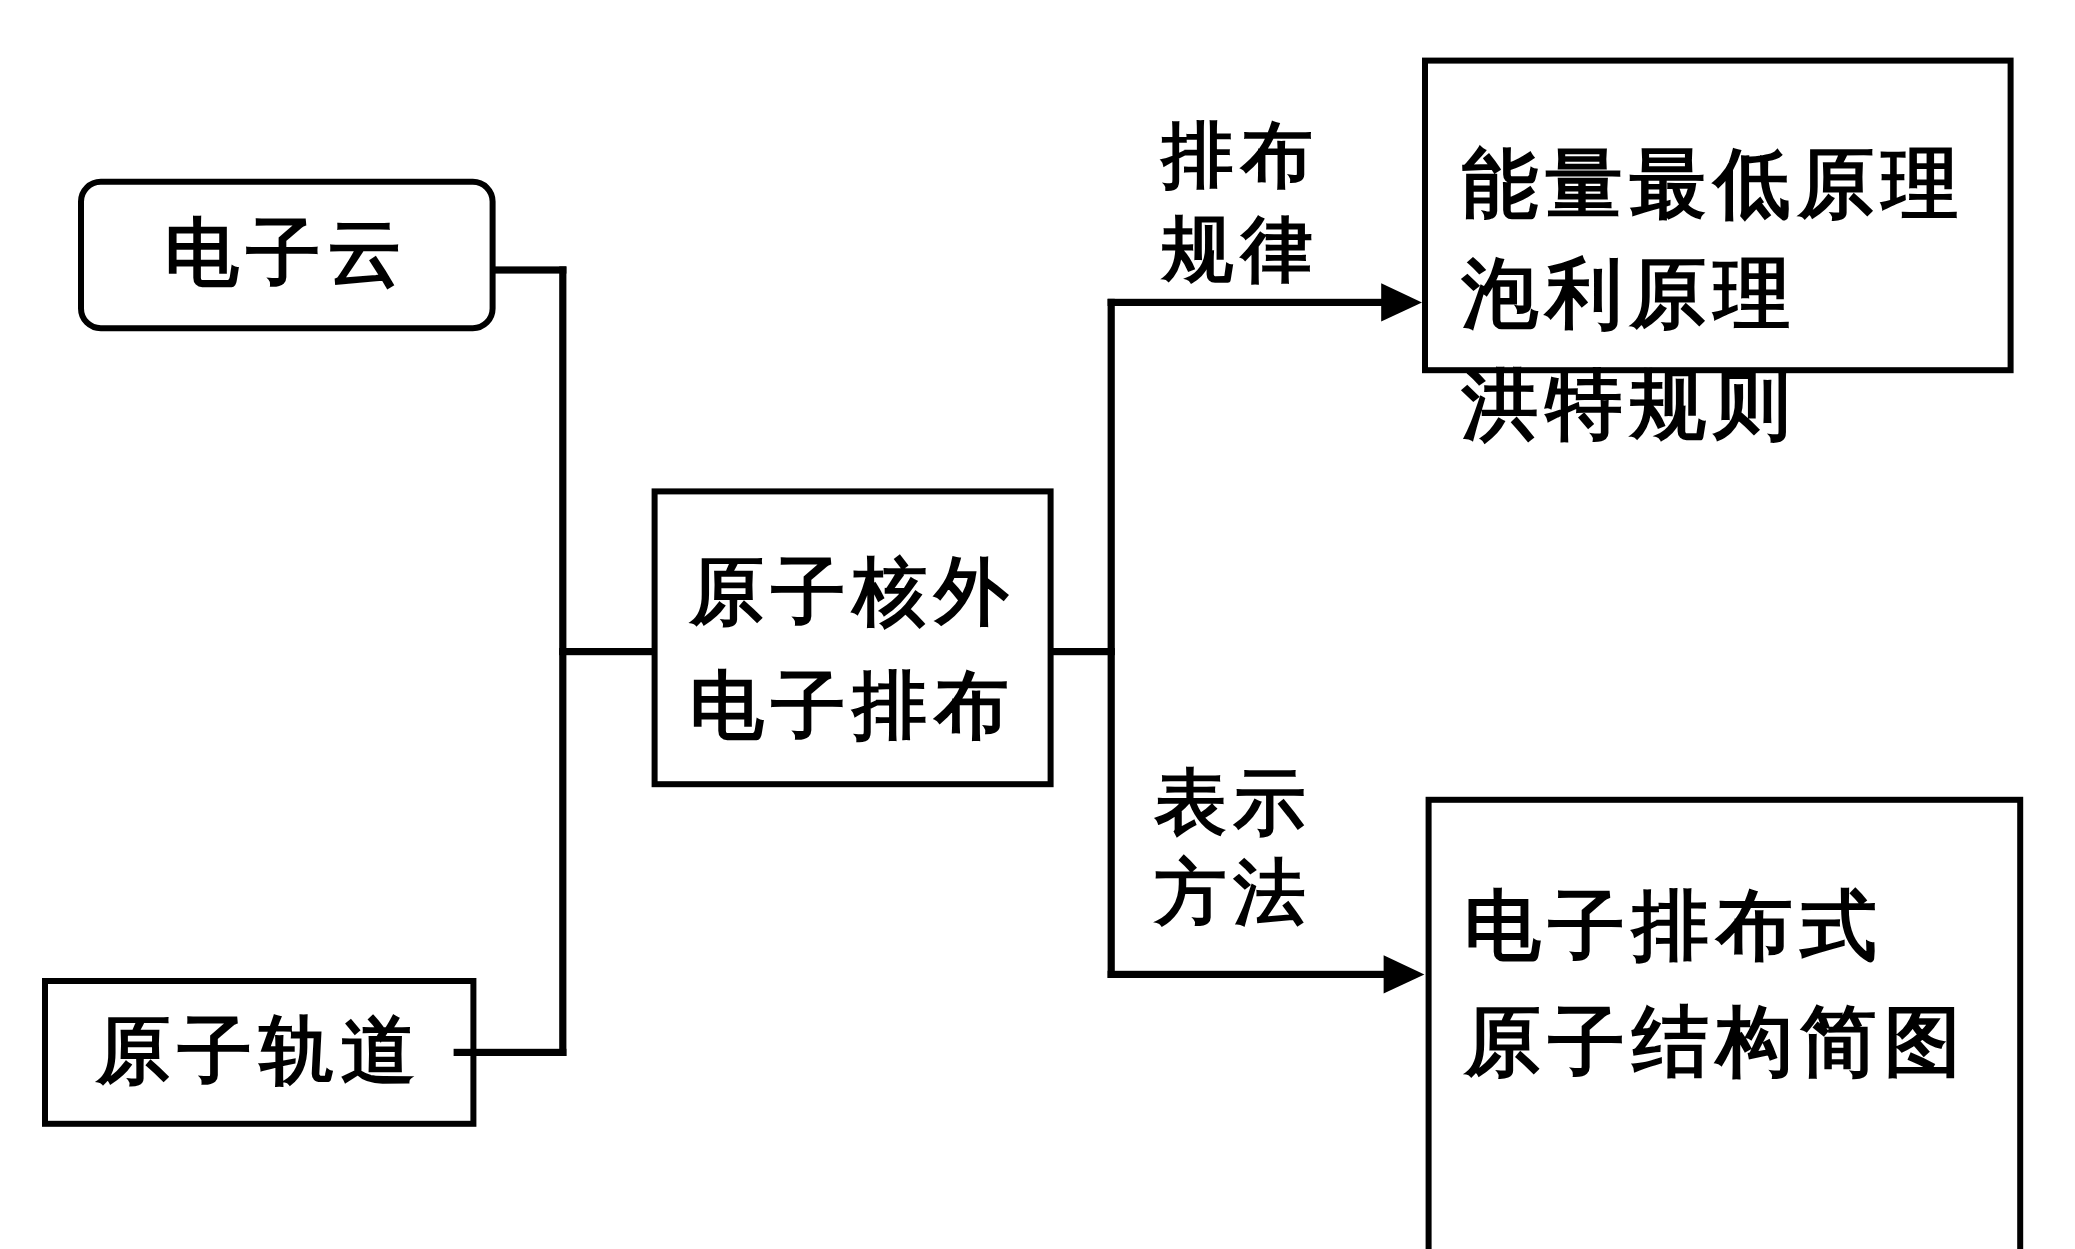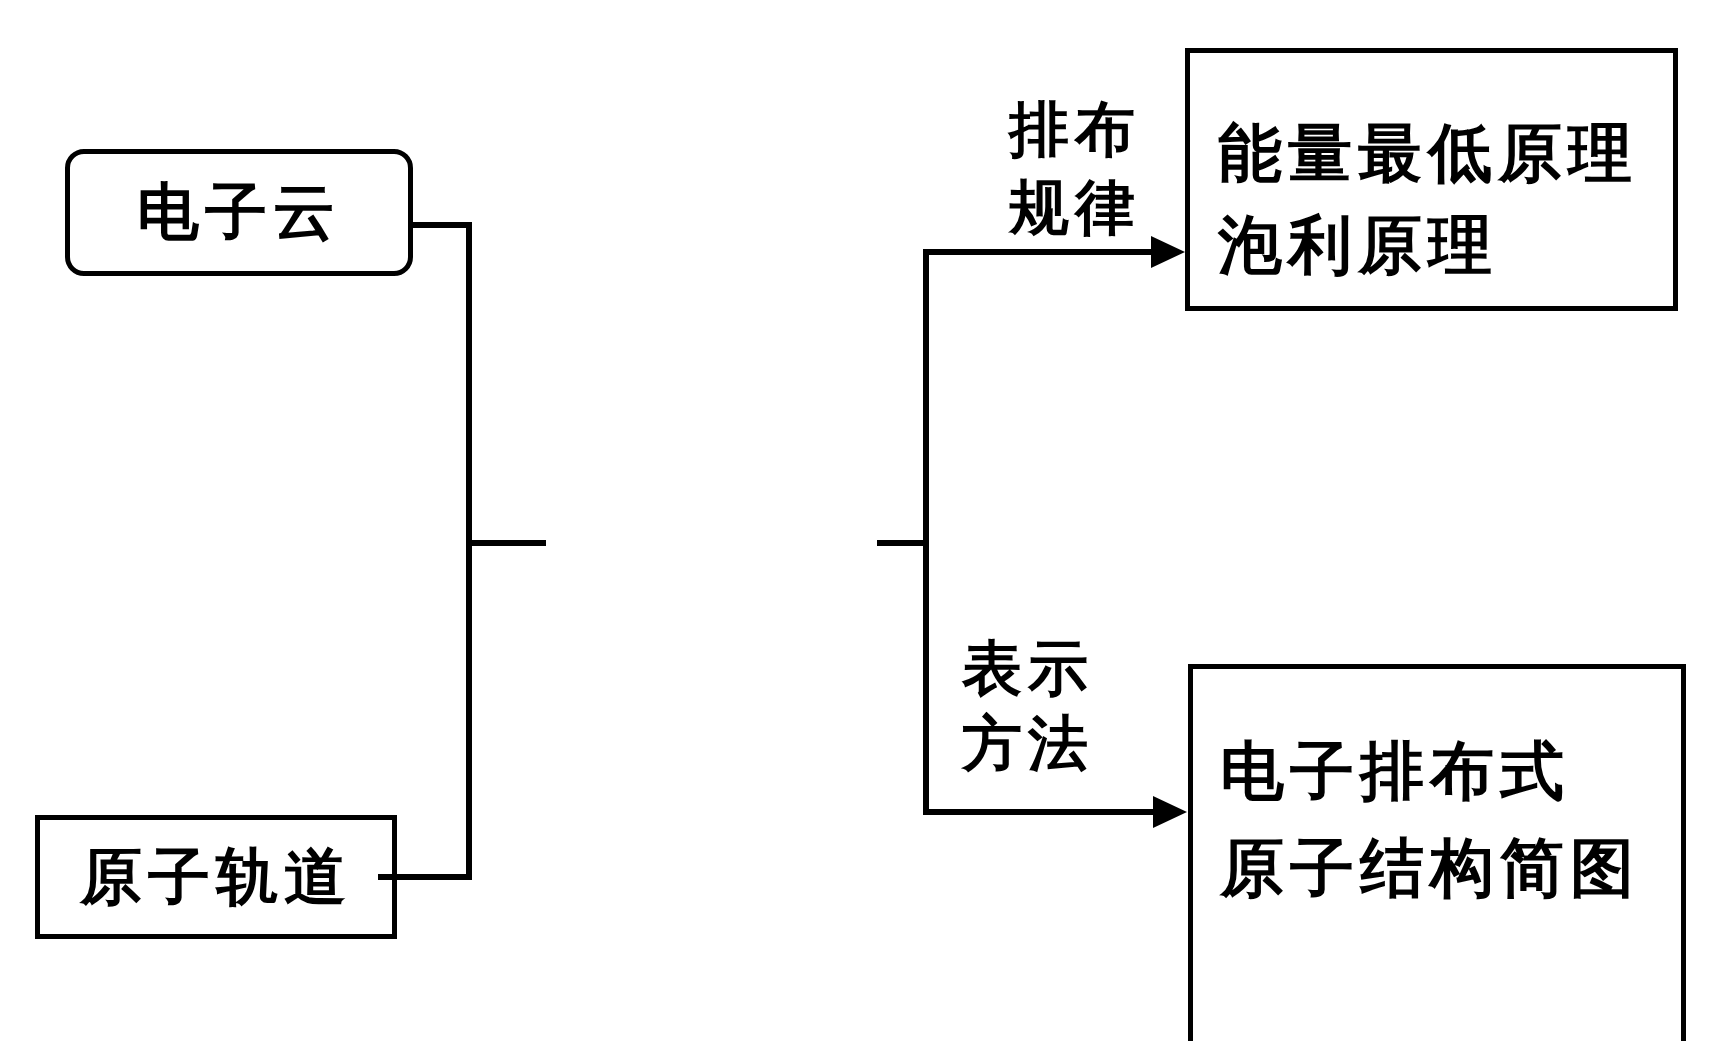--- a/index.html
+++ b/index.html
@@ -68,24 +68,29 @@
 <div class="canvas">
 
   <div class="box" style="left:65px; top:149px; width:348px; height:127px;border-radius:19px;">
     <div class="box-text">电子云</div>
   </div>
 
   <div class="box" style="left:35px; top:815px; width:362px; height:124px;">
     <div class="box-text">原子轨道</div>
   </div>
 
+  <div class="box" style="left:543px; top:407px; width:335px; height:249px; padding-top:20px;">
+    <div class="box-text">原子核外</div>
+    <div class="box-text">电子排布</div>
+  </div>
 
   <div class="box multiline" style="left:1185px; top:48px; width:493px; height:263px; padding:55px 0 0 28px;">
     <div class="box-text" style="line-height:92px;">能量最低原理</div>
     <div class="box-text" style="line-height:92px;">泡利原理</div>
+    <div class="box-text" style="line-height:92px;">洪特规则</div>
   </div>
 
   <div class="box multiline" style="left:1188px; top:620px; width:498px; height:384px; padding:54px 0 0 27px;margin-top:44px;">
     <div class="box-text" style="line-height:97px;">电子排布式</div>
     <div class="box-text" style="line-height:97px;">原子结构简图</div>
   </div>
 
   <div class="hline" style="left:410px; top:222px; width:62px; height:6px;"></div>
   <div class="vline" style="left:466px; top:222px; width:6px; height:658px;"></div>
   <div class="hline" style="left:378px; top:874px; width:94px; height:6px;"></div>
@@ -93,21 +98,21 @@
 
   <div class="hline" style="left:877px; top:540px; width:52px; height:6px;"></div>
   <div class="vline" style="left:923px; top:249px; width:6px; height:566px;"></div>
 
   <div class="hline" style="left:923px; top:249px; width:230px; height:6px;"></div>
   <div class="arrowhead" style="left:1151px; top:236px;"></div>
 
   <div class="hline" style="left:923px; top:809px; width:232px; height:6px;"></div>
   <div class="arrowhead" style="left:1153px; top:796px;"></div>
 
-  <div class="edge-label" style="left:968px; top:91px; line-height:78px;margin-left:41px;">
+  <div class="edge-label" style="left:968px; top:91px; line-height:78px;">
     <div>排布</div>
     <div>规律</div>
   </div>
 
   <div class="edge-label" style="left:962px; top:632px; line-height:75px;">
     <div>表示</div>
     <div>方法</div>
   </div>
 
 </div>

